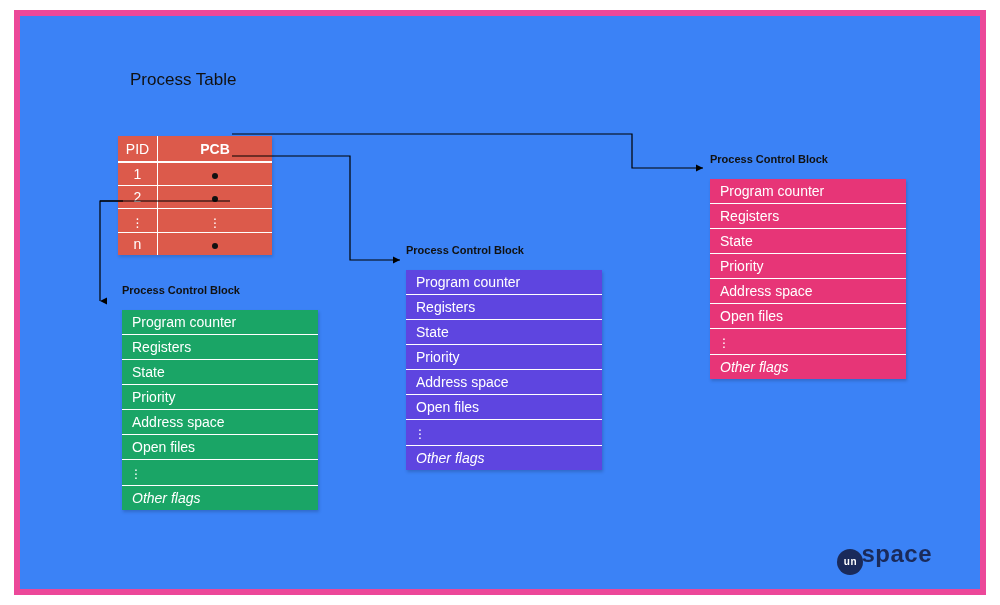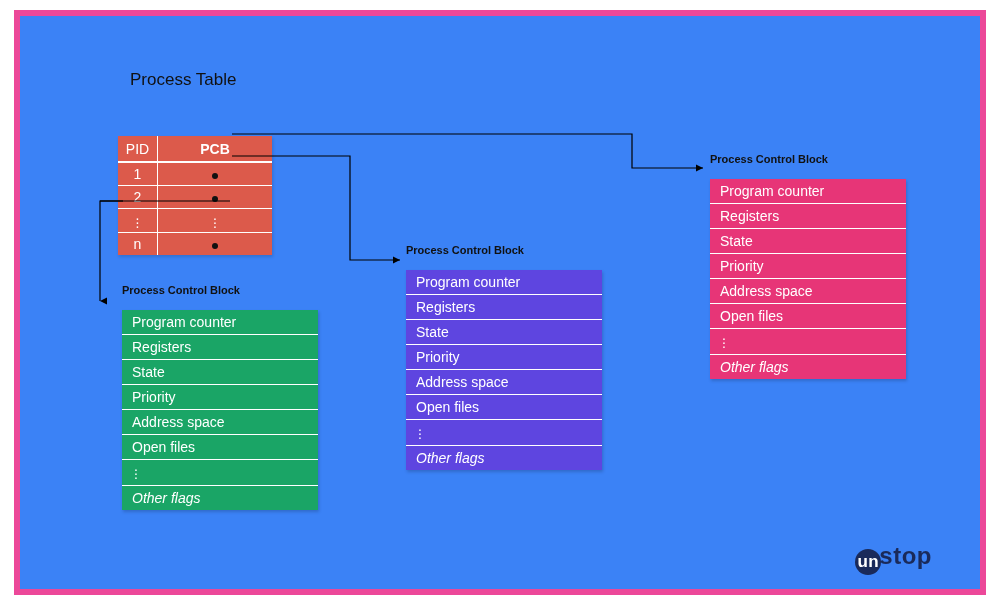--- a/index.html
+++ b/index.html
@@ -135,21 +135,21 @@
     letter-spacing: .5px;
   }
   .logo .circle {
     display: inline-block;
     width: 26px; height: 26px;
     border-radius: 50%;
     background: #1a2a5a;
     color: #fff;
     text-align: center;
     line-height: 26px;
-    font-size: 17px;
+    font-size: 10px;
     vertical-align: -3px;
     margin-right: -2px;
   }
   .vthree { display:inline-block; }
   .vthree span { display:block; line-height:4px; }
 </style>
 </head>
 <body>
 
 <div class="frame">
@@ -228,17 +228,17 @@
       <path d="M212 118 H612 V152 H683" fill="none" stroke="#000" stroke-width="1.2" marker-end="url(#arrowR)"></path>
 
       <path d="M212 140 H330 V244 H380" fill="none" stroke="#000" stroke-width="1.2" marker-end="url(#arrowR)"></path>
 
       <path d="M210 185 Q 100 185 80 185 L80 260" fill="none" stroke="#000" stroke-width="1.2"></path>
       <path d="M80 260 L80 285" fill="none" stroke="#000" stroke-width="1.2" marker-end="url(#arrowD)"></path>
       <path d="M103 185 H80" fill="none" stroke="#000" stroke-width="1.2"></path>
     </svg>
 
     <div class="logo">
-      <span class="circle">un</span><span>stop</span>
+      <span class="circle">un</span><span>space</span>
     </div>
 
   </div>
 </div>
 
 </body></html>

